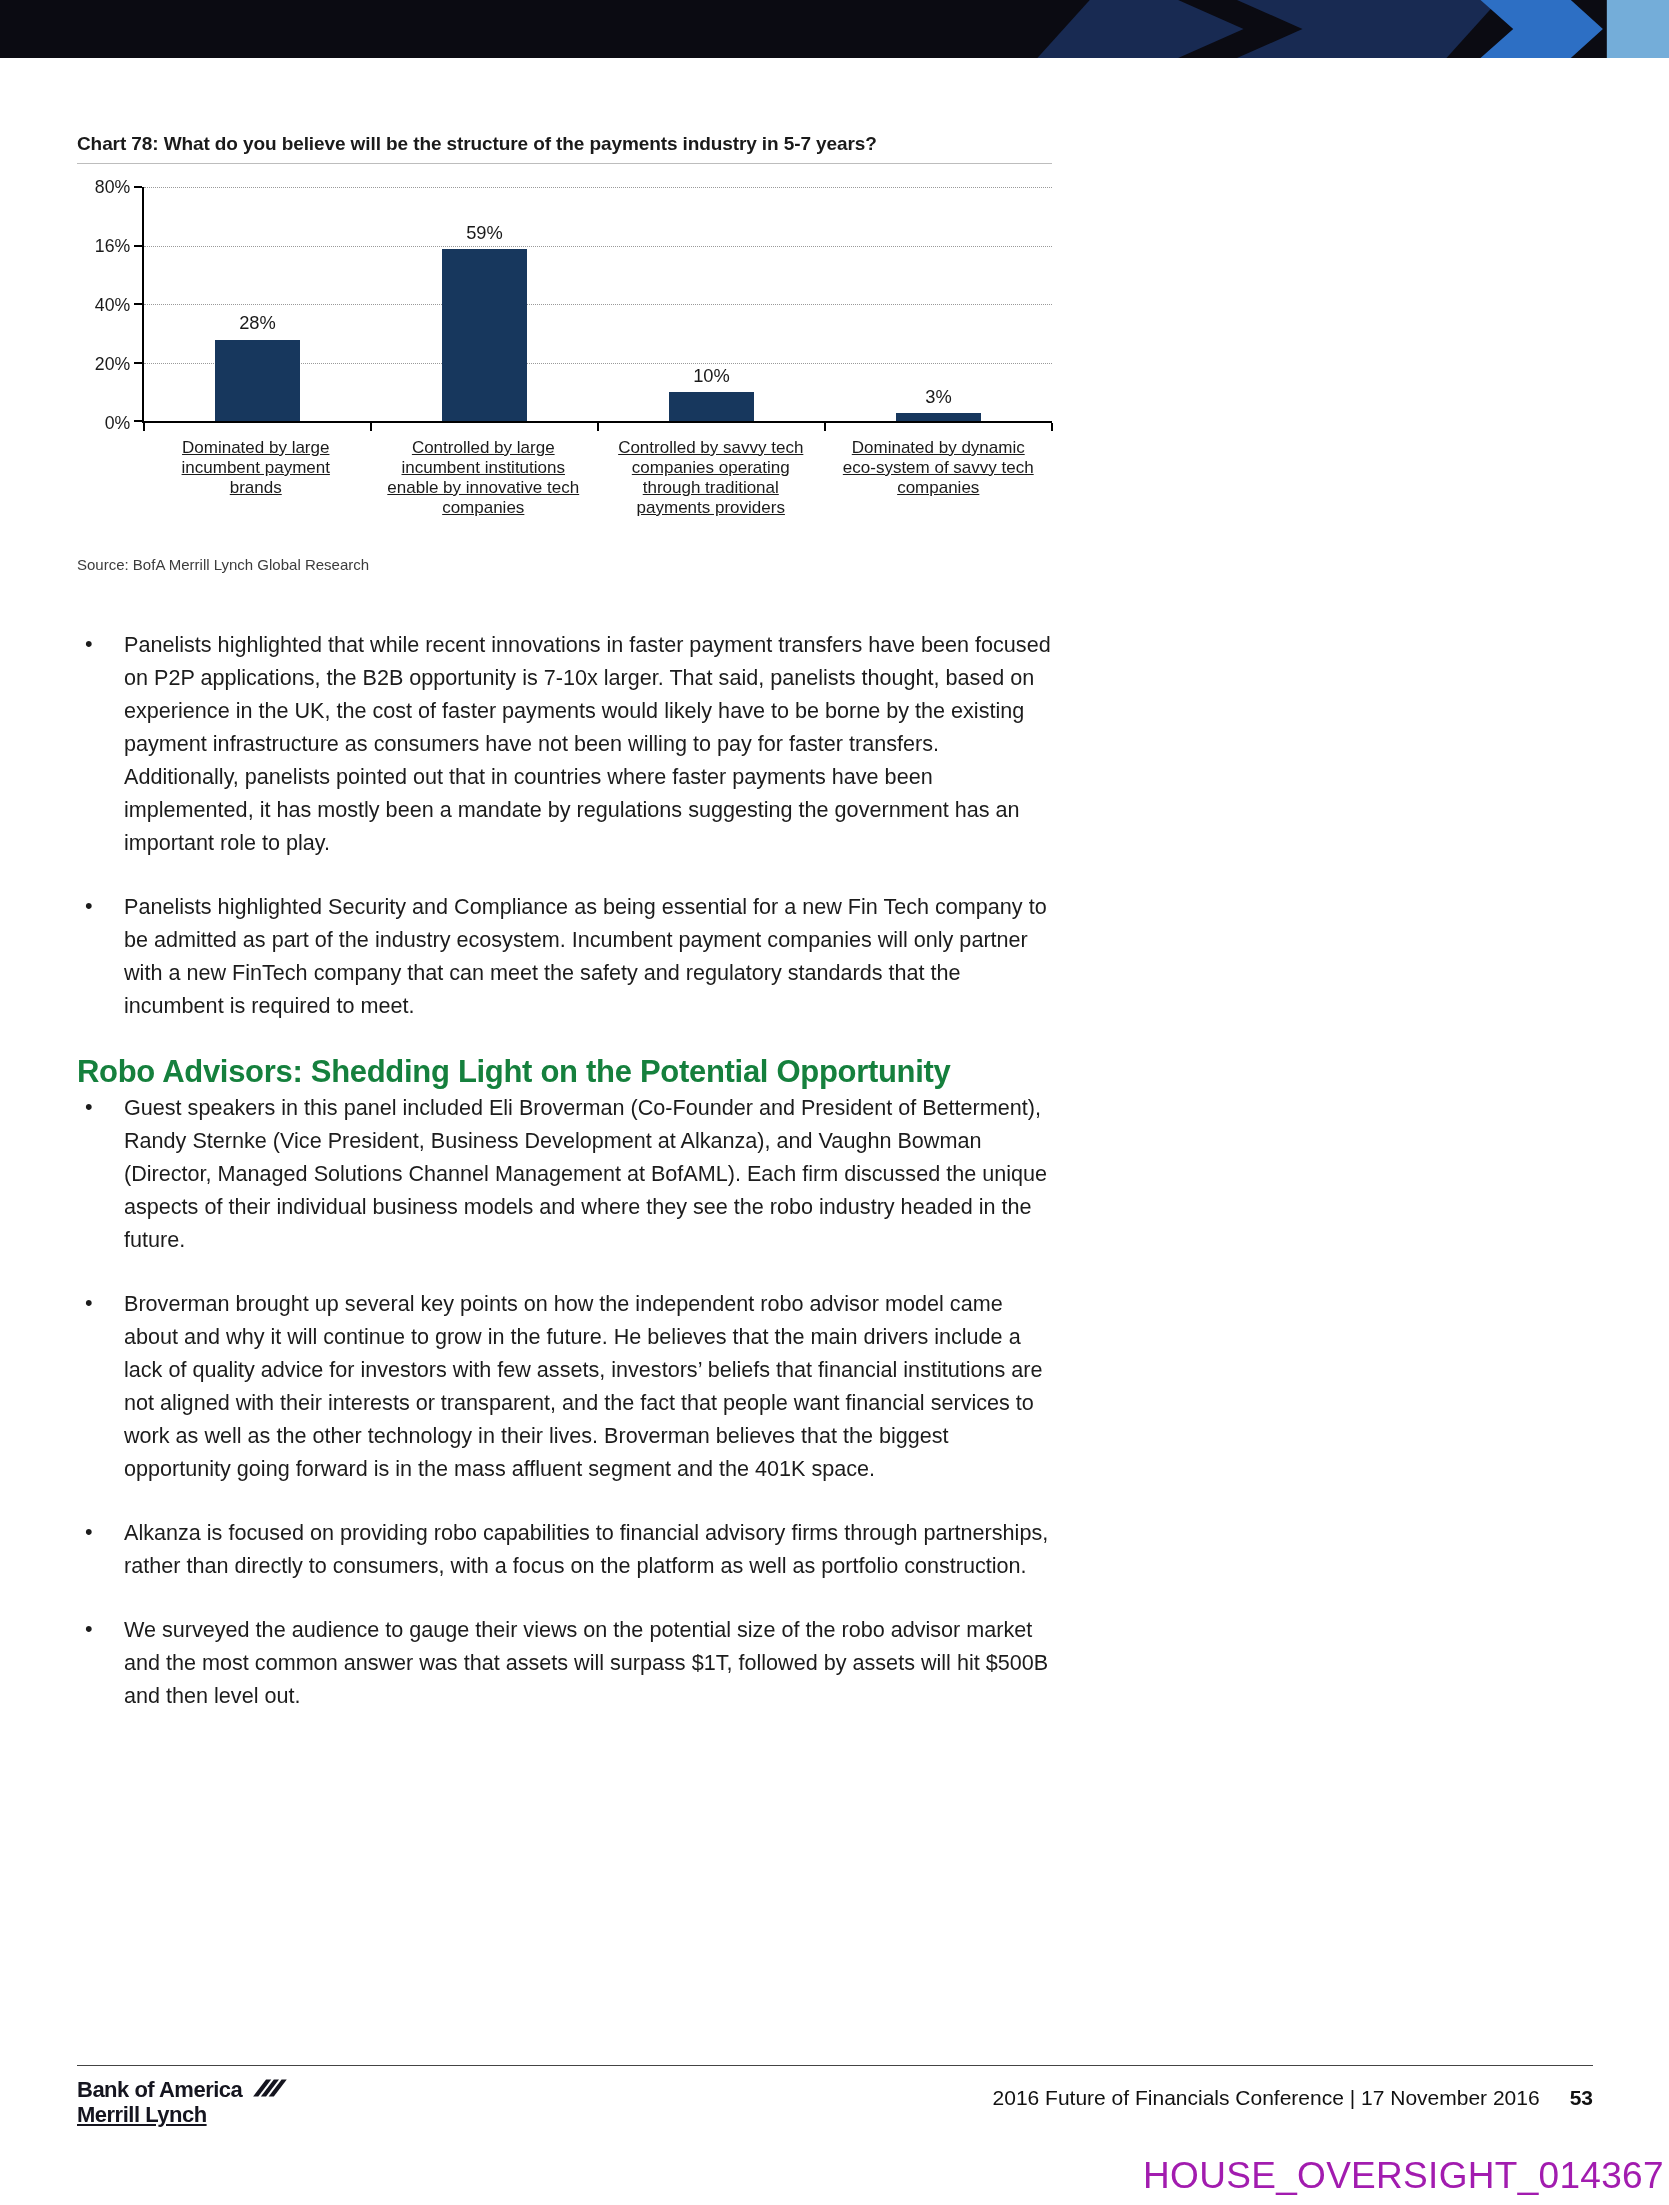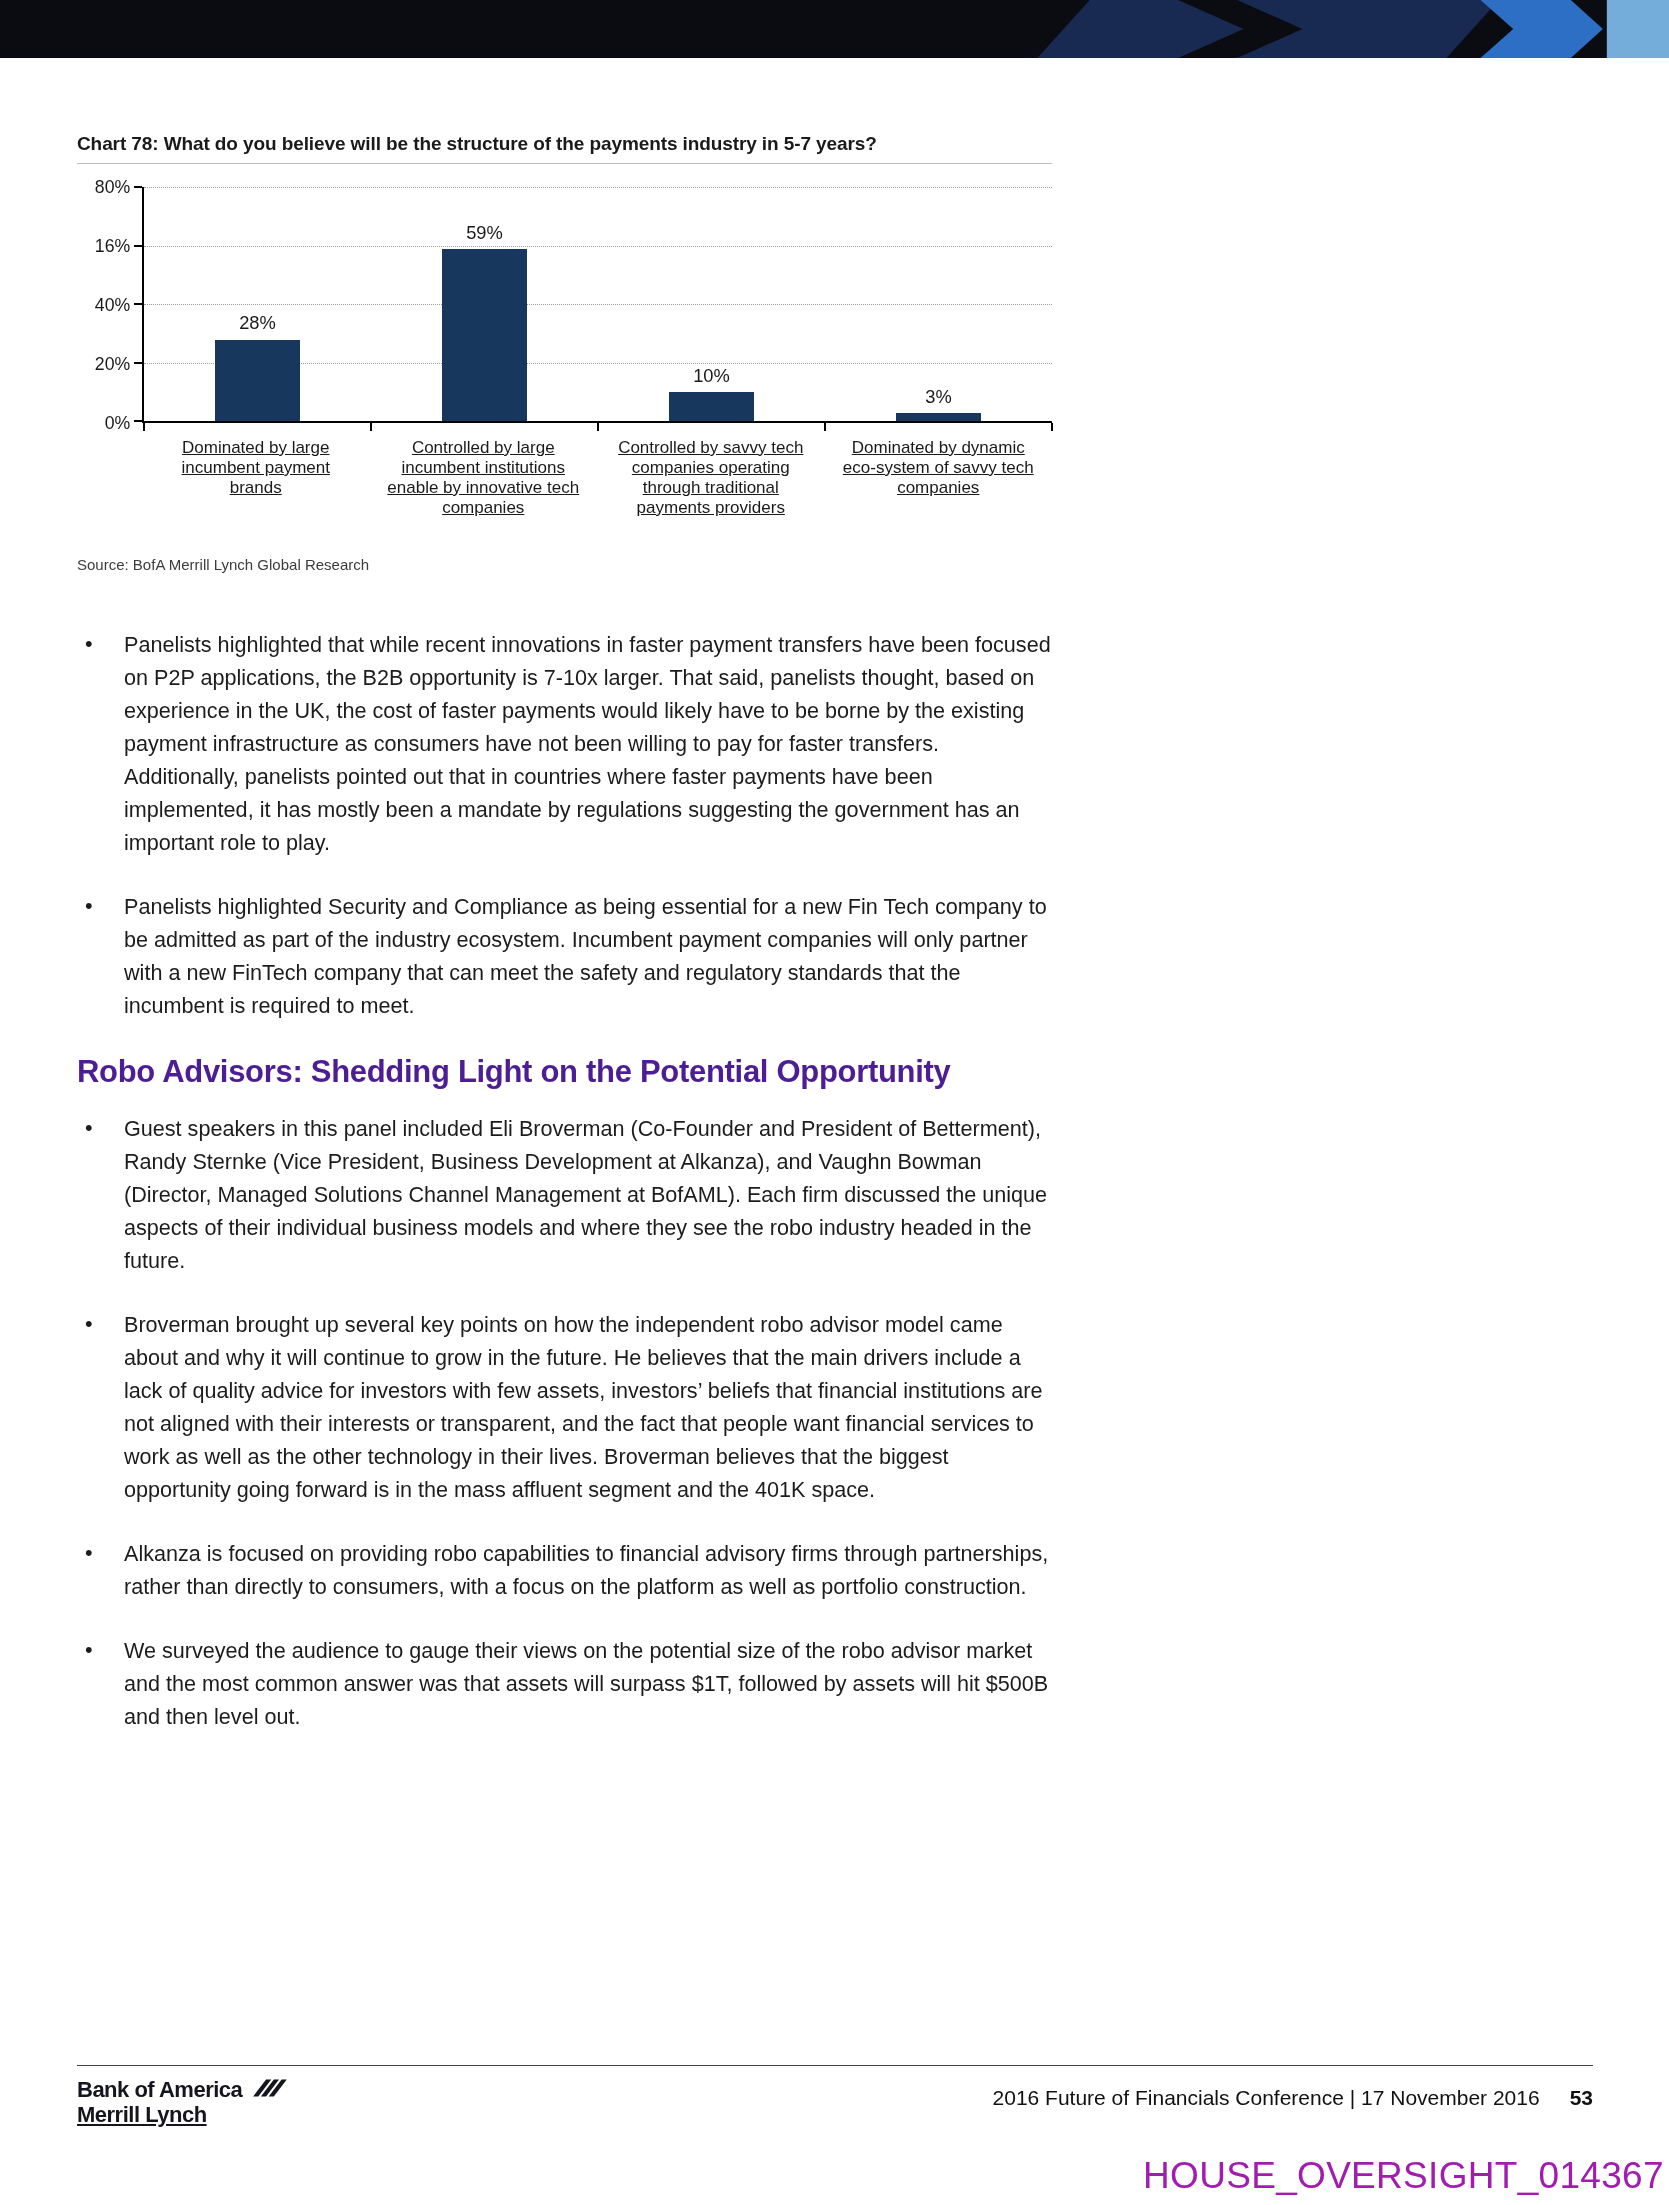--- a/index.html
+++ b/index.html
@@ -50,22 +50,22 @@
 
   
   .bullets { list-style: none; margin: 0; padding: 0; }
   .bullets li {
     position: relative; padding-left: 47px; margin-bottom: 31px;
     font-size: 21.6px; line-height: 33px; color: #1c1c1c;
   }
   .bullets li::before { content: "\2022"; position: absolute; left: 7.9px; top: -0.7px; font-size: 21.6px; }
   .bullets.first { margin-top: 55px; }
   .section-heading {
-    font-size: 31px; line-height: 37px; font-weight: bold; color: #4c1d95;
-    margin: 0 0 22px 0; letter-spacing: -0.3px;
+    font-size: 31px; line-height: 37px; font-weight: bold; color: #15803d;
+    margin: 0 0 1px 0; letter-spacing: -0.3px;
   }
 
   
   .footer { position: absolute; left: 77px; top: 2065px; width: 1516px; }
   .footer-rule { border-top: 1.3px solid #444; height: 0; }
   .footer-row { display: flex; justify-content: space-between; align-items: flex-start; padding-top: 10.5px; }
   .logo { font-weight: bold; color: #15151f; }
   .logo-line1 { display: flex; align-items: center; font-size: 22px; line-height: 23.6px; letter-spacing: -0.5px; }
   .logo-line1 .flag { margin-left: 6.5px; }
   .logo-line2 { font-size: 22px; line-height: 23.6px; letter-spacing: -0.5px; text-decoration: underline; }

